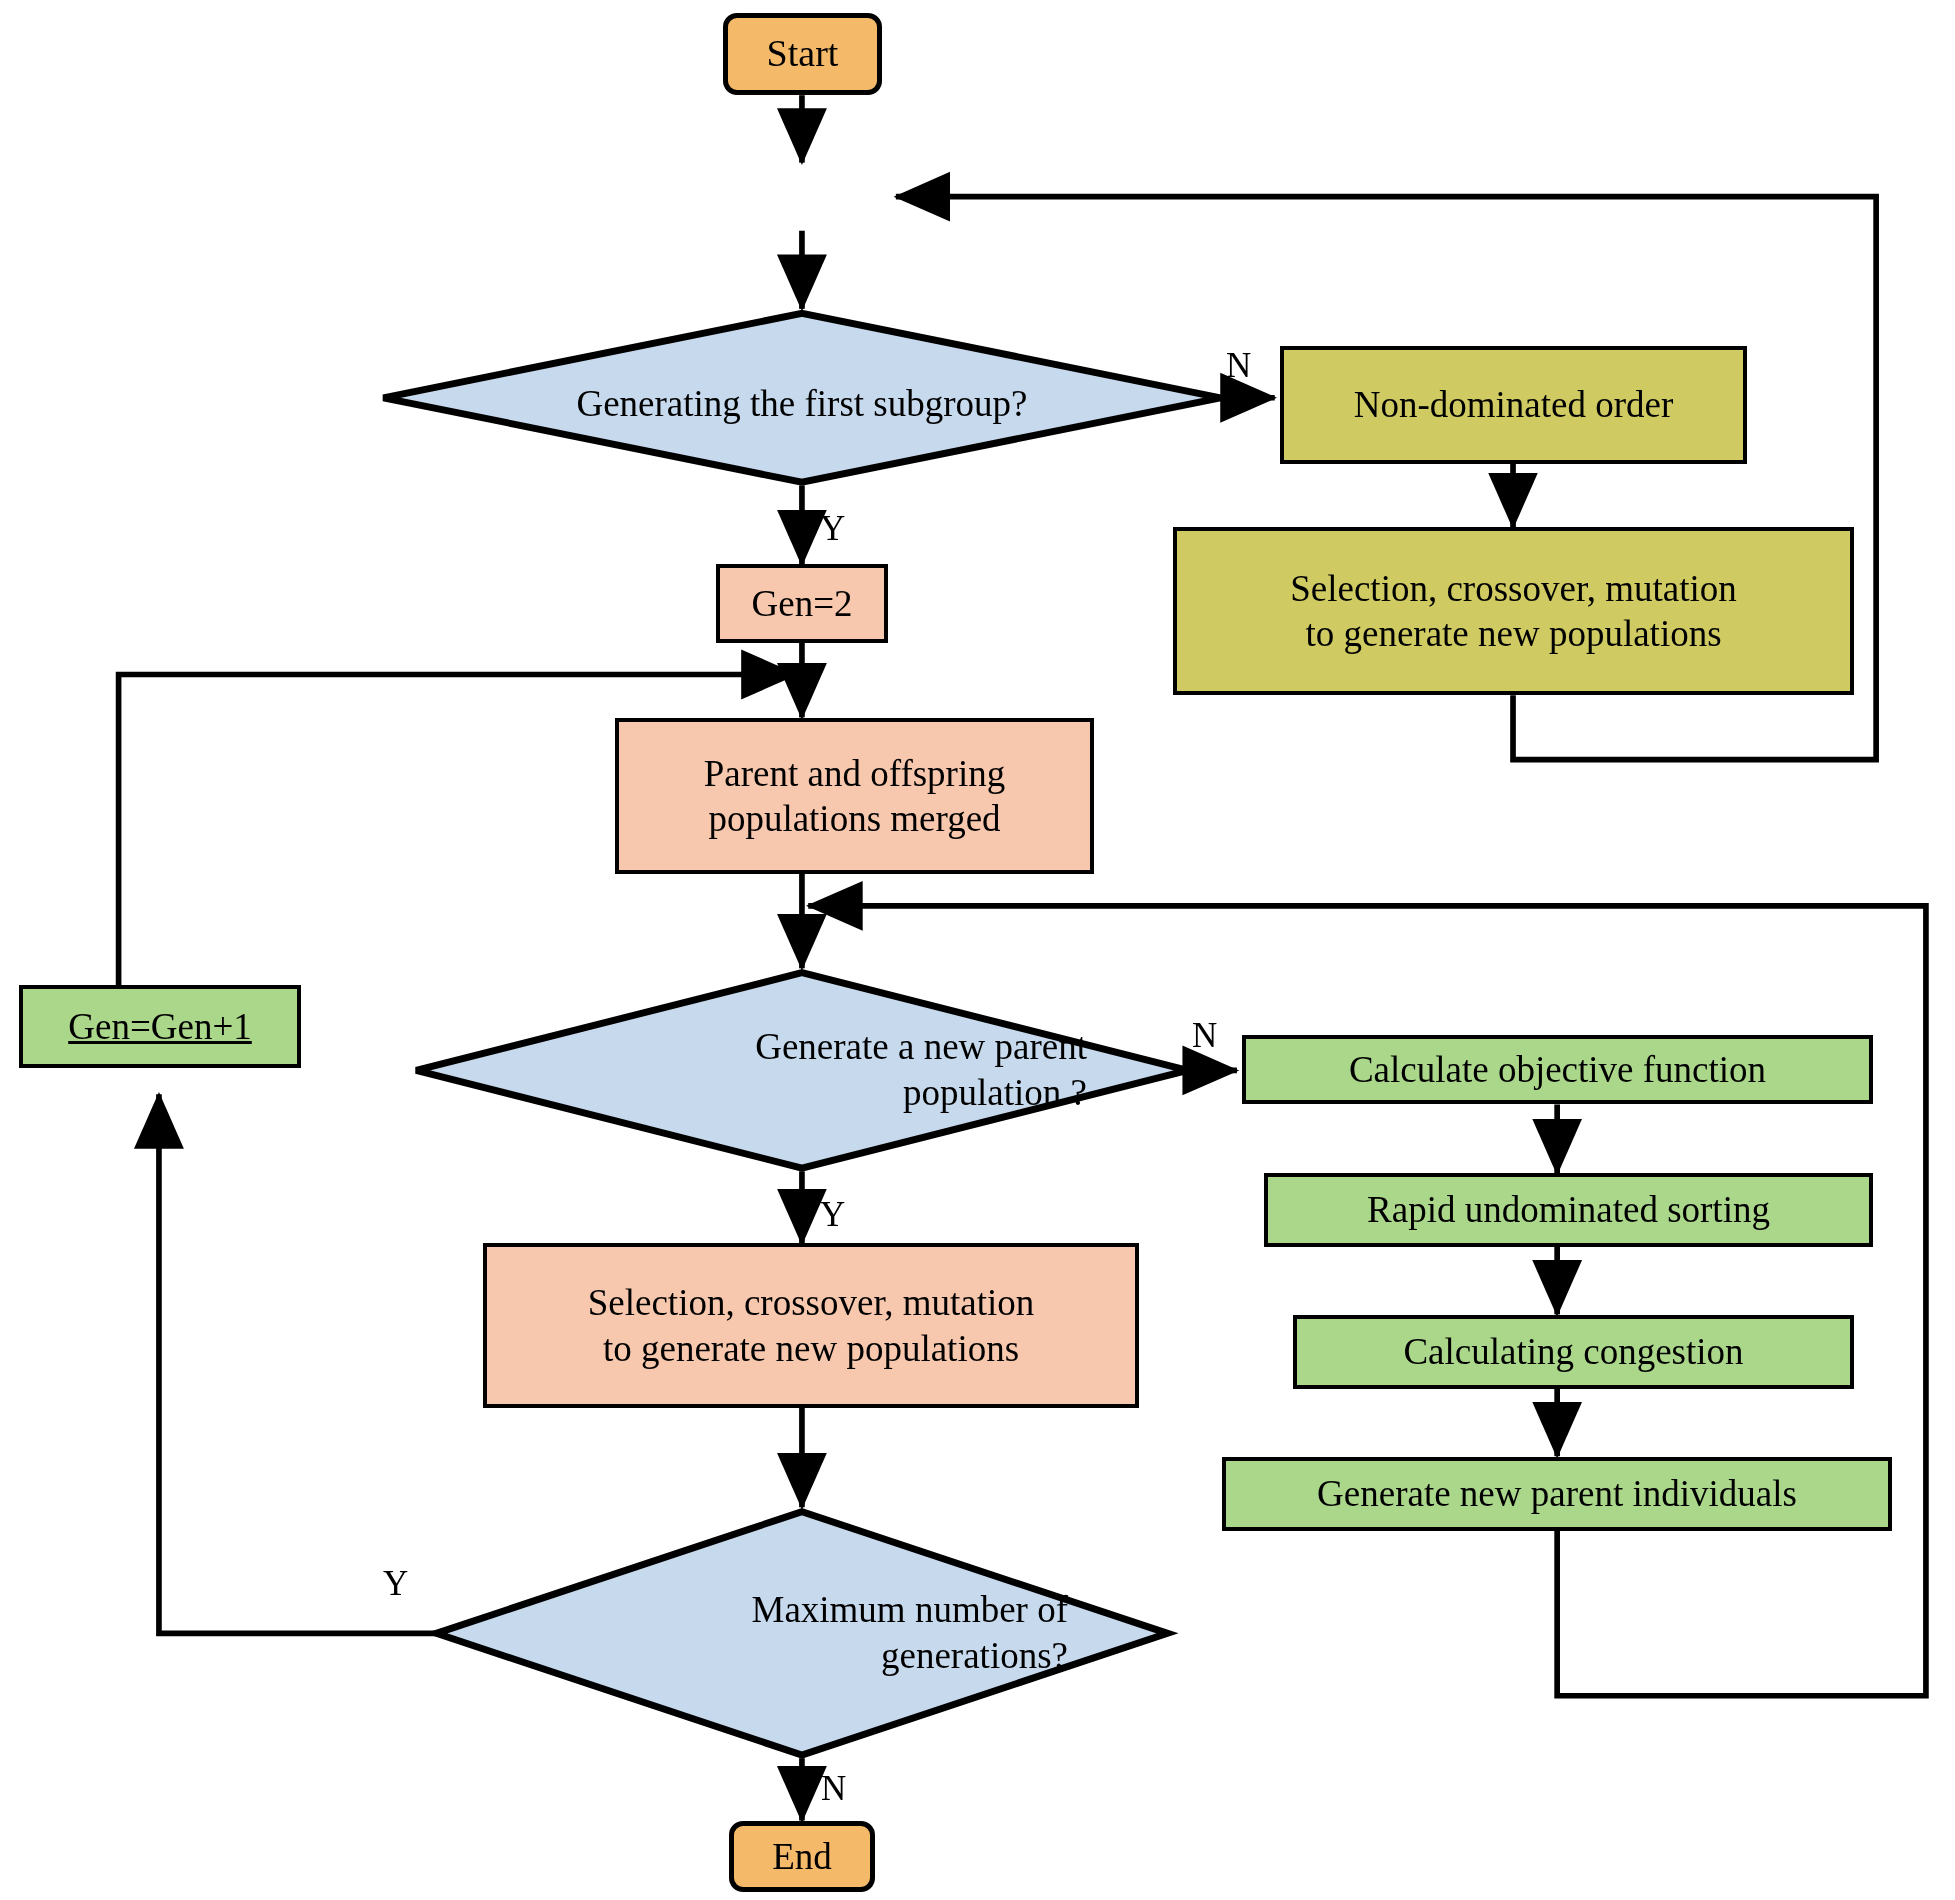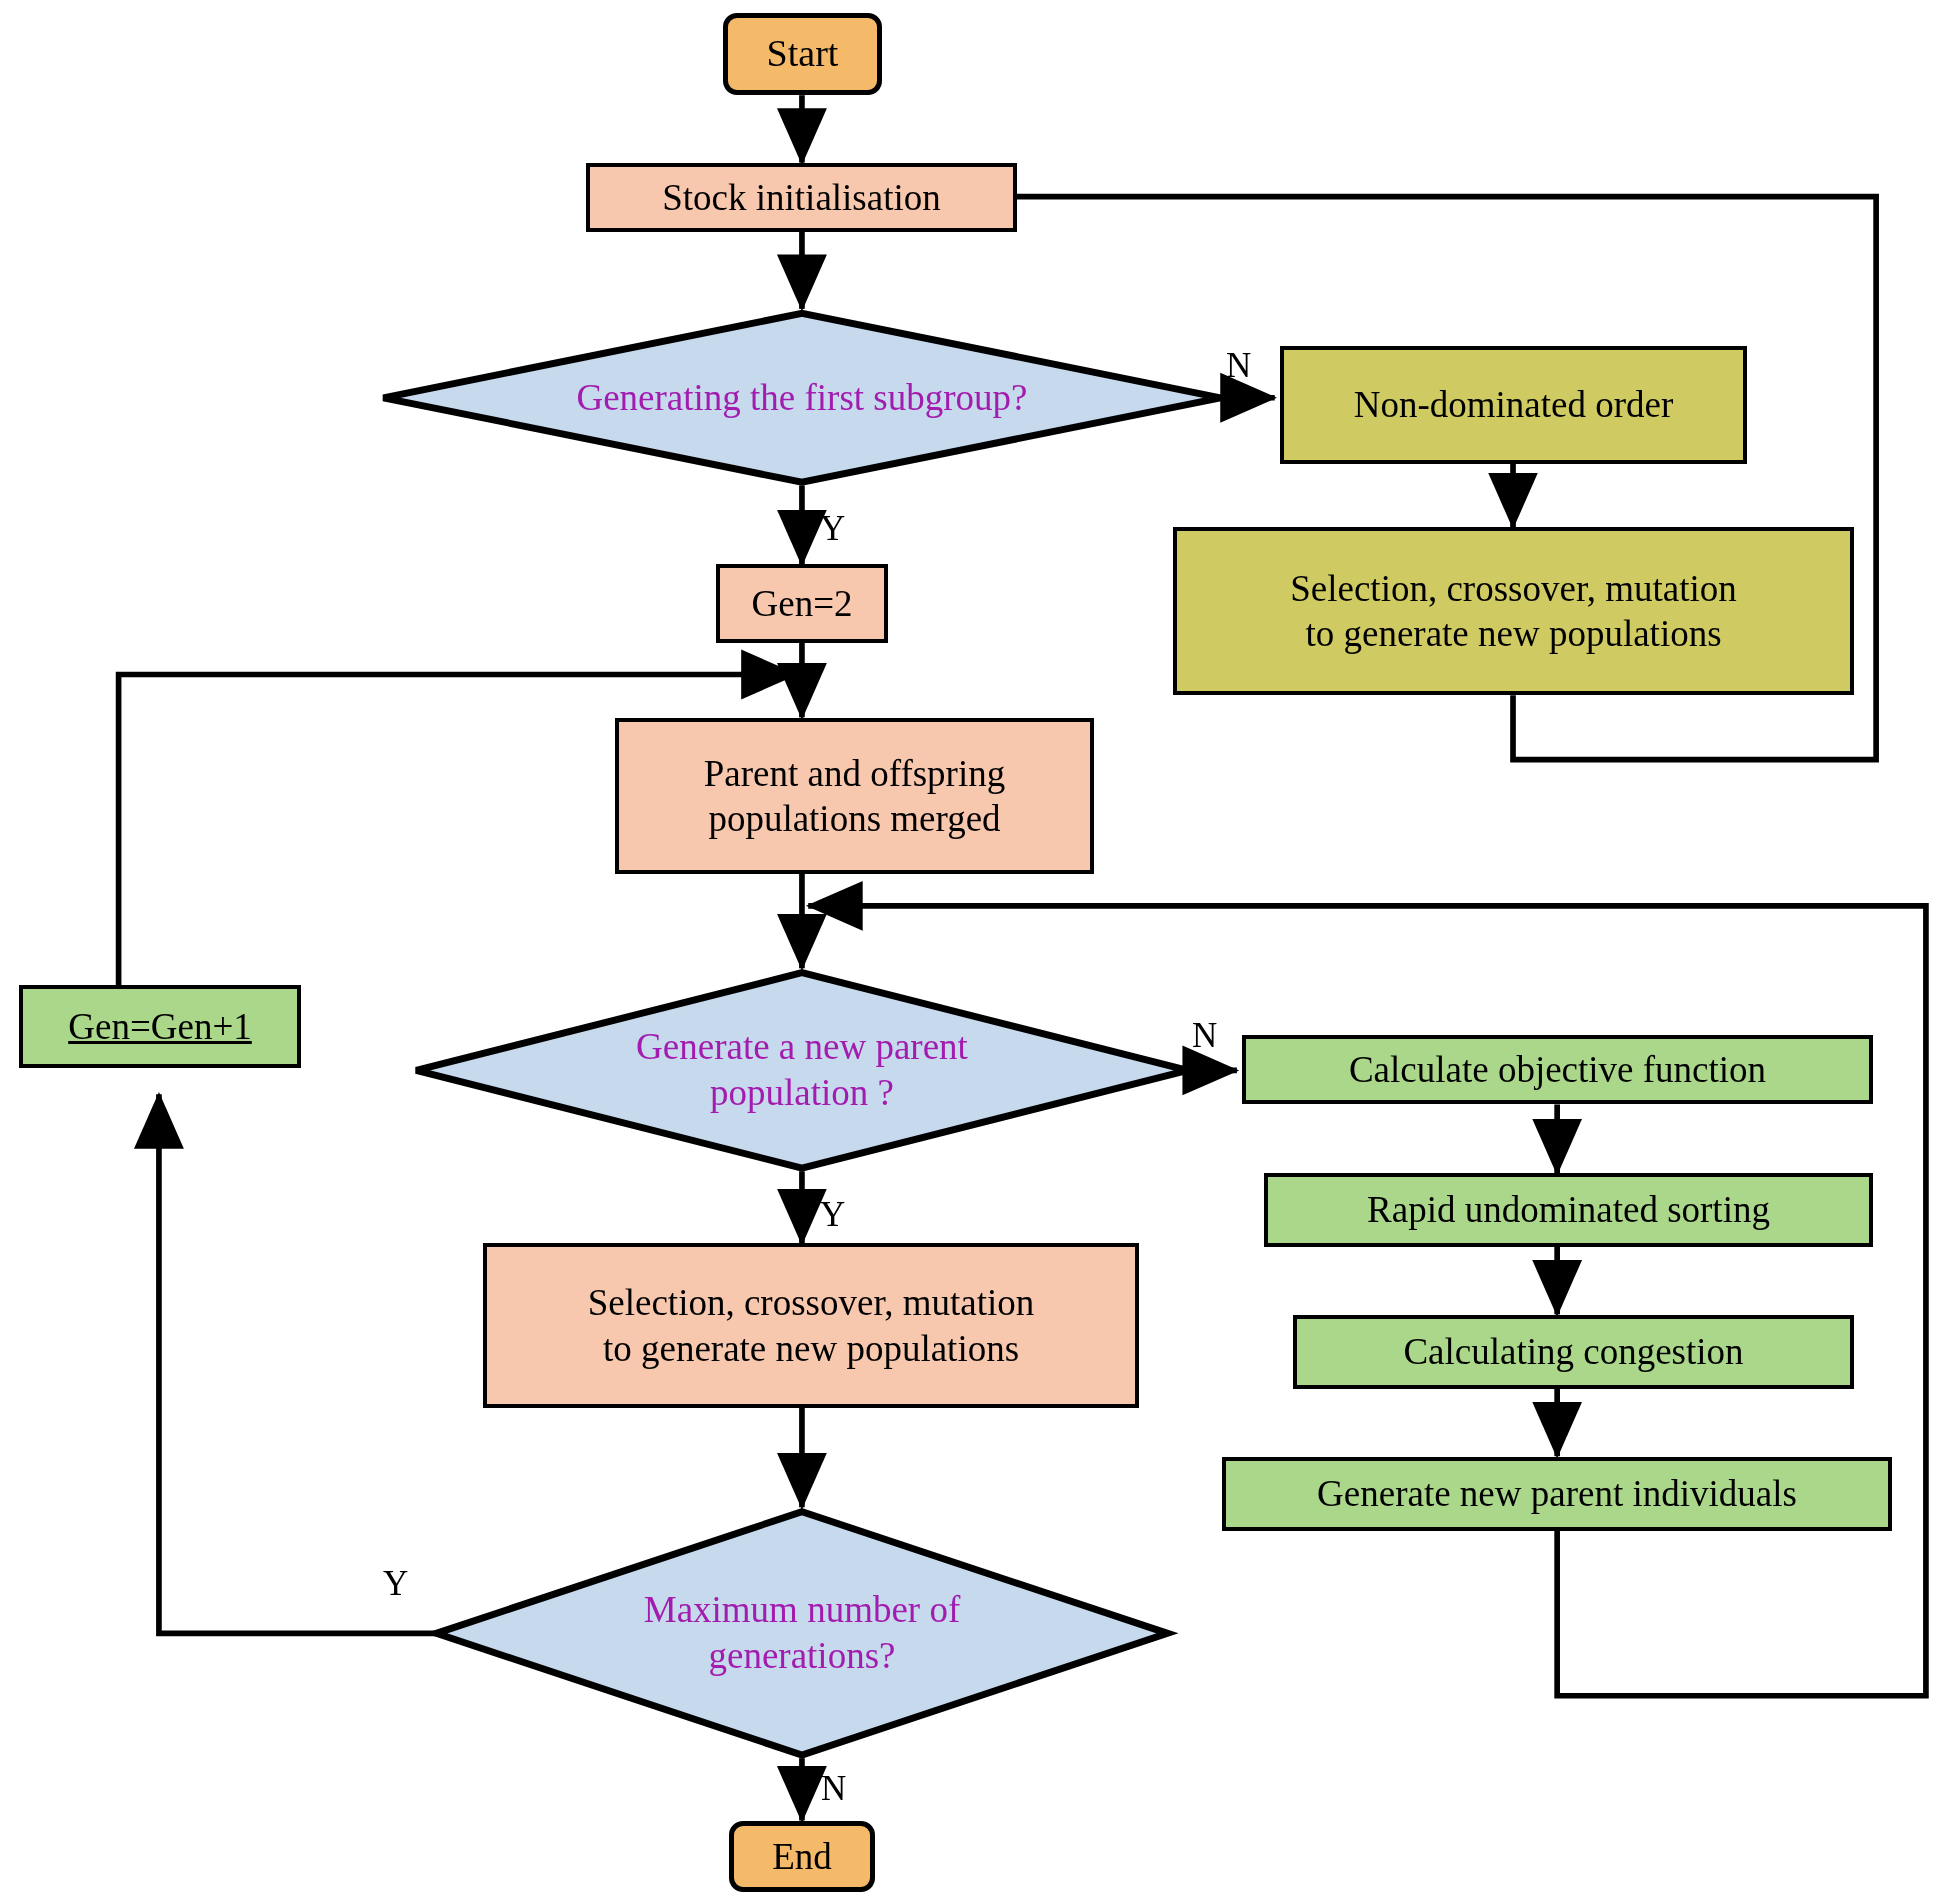--- a/index.html
+++ b/index.html
@@ -5,22 +5,22 @@
 <style>
   html,body{margin:0;padding:0;background:#ffffff;}
   body{font-family:"Liberation Serif","DejaVu Serif",serif;}
   #stage{position:relative;width:1955px;height:1900px;background:#fff;overflow:hidden;padding-left:32px;}
   #stage svg{position:absolute;left:0;top:0;width:1955px;height:1900px;}
   .nodeLayer{position:absolute;left:0;top:0;width:1955px;height:1900px;}
   .node{position:absolute;box-sizing:border-box;display:flex;align-items:center;
         justify-content:center;text-align:center;color:#000;line-height:1.22;}
   .rect{border:4.4px solid #000;}
   .term{border:5.7px solid #000;border-radius:14px;}
-  .diaLabel{position:absolute;display:flex;align-items:center;justify-content:center;
-            text-align:center;line-height:1.24;color:#a21caf;}
+  .diaLabel{position:absolute;display:flex;align-items:flex-end;justify-content:center;
+            text-align:center;line-height:1.24;color:#000000;}
   .edgeLabel{position:absolute;color:#000;line-height:1;}
 </style>
 </head>
 <body>
 
 <div id="stage">
 
   <svg viewBox="0 0 3101 3014" xmlns="http://www.w3.org/2000/svg">
     <defs>
       <marker id="ah" markerWidth="12" markerHeight="12" refX="9.6" refY="5" orient="auto" markerUnits="strokeWidth">
@@ -71,23 +71,20 @@
       <path d="M1272,2789 L1272,2888" marker-end="url(#ah)"></path>
     </g>
   </svg>
 
   <div class="nodeLayer">
 
     <div class="node term" style="left:723px;top:12.6px;width:159px;height:82px;background:#f5b96a;font-size:38px;">
       <span>Start</span>
     </div>
 
-    <div class="node rect" style="left:586px;top:163px;width:431px;height:69px;background:#f8c8ae;font-size:37px;">
-      <span>Stock initialisation</span>
-    </div>
 
     <div class="diaLabel" style="left:454px;top:369px;width:696px;height:58px;font-size:37px;">
       <span>Generating the first subgroup?</span>
     </div>
 
     <div class="node rect" style="left:1280px;top:346px;width:467px;height:118px;background:#cfca61;font-size:37px;">
       <span>Non-dominated order</span>
     </div>
 
     <div class="node rect" style="left:1173px;top:527px;width:681px;height:168px;background:#cfca61;font-size:37px;flex-direction:column;">

